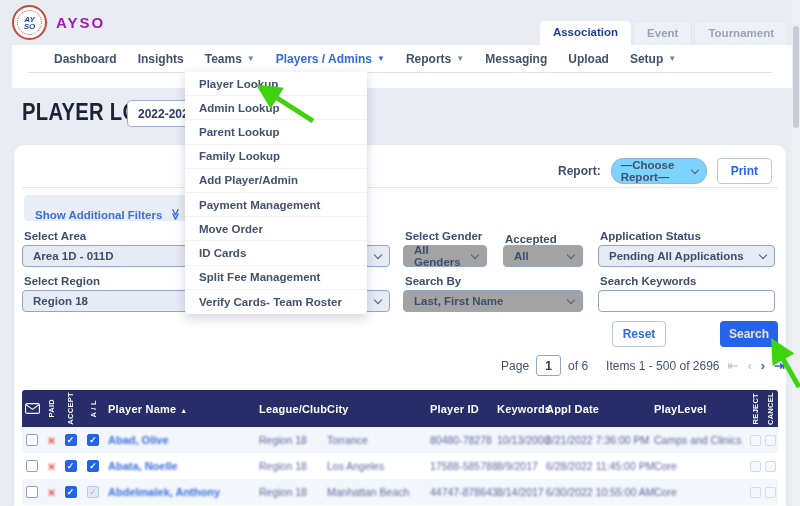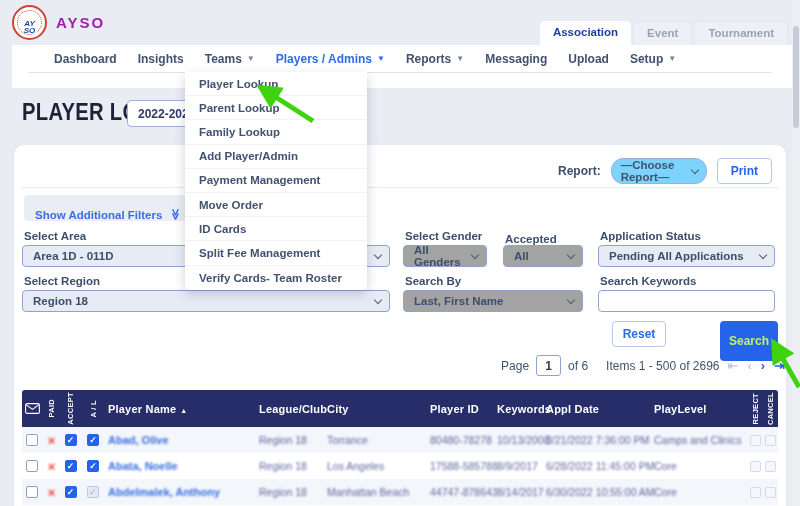--- a/index.html
+++ b/index.html
@@ -10,21 +10,21 @@
     position:relative;
     overflow:hidden;
     color:#42526e;
   }
   .stage { position:absolute; inset:0; width:800px; height:506px; }
 
   
   .logo { position:absolute; left:12px; top:5px; width:35px; height:35px; border-radius:50%;
           background:#fff; border:2px solid #cf4335; }
   .logo-inner { position:absolute; inset:3px; border-radius:50%; border:1px dotted #cf4335;
-                display:flex; align-items:flex-end; justify-content:center; }
+                display:flex; align-items:center; justify-content:center; }
   .logo-txt { color:#1f3f9e; font-weight:bold; font-style:italic; font-size:8px; line-height:7px; text-align:center; }
   .brand { position:absolute; left:56px; top:14px; font-size:15px; font-weight:bold;
            color:#a21caf; letter-spacing:2px; }
 
   .tabs { position:absolute; top:21px; right:12px; display:flex; z-index:5; }
   .tab { padding:5px 13px 6px; font-size:11.5px; font-weight:bold; border-radius:5px 5px 0 0; cursor:pointer; }
   .tab.active { background:#fff; color:#1e3f9d; }
   .tab.inactive { background:#edf0f5; color:#9aa3b5; margin-left:2px; border:1px solid #e2e6ee; border-bottom:none; }
 
   
@@ -75,22 +75,22 @@
           display:flex; align-items:center; justify-content:space-between; padding:0 8px 0 10px;
           font-size:11.5px; font-weight:bold; color:#3d4e6c; cursor:pointer; }
   .fbox.filled { background:#e7ebf4; }
   .chev { width:6px; height:6px; border-right:1.6px solid #4a5a7a; border-bottom:1.6px solid #4a5a7a;
           transform:rotate(45deg); margin-top:-3px; flex:none; }
   .kw-input { position:absolute; height:22px; border:1.5px solid #8fa5cd; border-radius:4px; background:#fff;
               font-size:11.5px; padding:0 8px; color:#3d4e6c; font-family:inherit; }
 
   .reset-btn { position:absolute; top:176px; right:120px; width:54px; height:26px; background:#fff;
                border:1.5px solid #b9c7e6; border-radius:4px; color:#2e6be6; font-size:12px; font-weight:bold; cursor:pointer; font-family:inherit;}
-  .search-btn { position:absolute; top:176px; right:8px; width:58px; height:40px; background:#2563eb;
-                border:none; border-radius:4px; color:#bef264; font-size:12px; font-weight:bold; cursor:pointer; font-family:inherit;}
+  .search-btn { position:absolute; top:176px; right:8px; width:58px; height:26px; background:#2563eb;
+                border:none; border-radius:4px; color:#e5e5e5; font-size:12px; font-weight:bold; cursor:pointer; font-family:inherit;}
 
   .pagination { position:absolute; top:210px; right:0; display:flex; align-items:center; gap:7px;
                 font-size:12px; color:#42526e; }
   .page-input { width:25px; height:21px; border:1px solid #8fa5cd; border-radius:3px; text-align:center;
                 font-size:12px; font-weight:bold; color:#2c3a66; font-family:inherit; }
   .pg-ic { font-size:13px; line-height:1; cursor:pointer; padding:0 1px; }
   .pg-ic.dis { color:#b4bdcd; cursor:default; }
   .pg-ic.en  { color:#2563eb; font-weight:bold; }
 
   
@@ -169,20 +169,21 @@
       <div class="nav-item">
           <span>Setup</span>
           <span class="caret">▼</span>
         </div>
     </div>
     <div class="nav-rule"></div>
   </div>
 
   <div class="menu">
     <div class="menu-item">Player Lookup</div>
+    <div class="menu-item">Admin Lookup</div>
     <div class="menu-item">Parent Lookup</div>
     <div class="menu-item">Family Lookup</div>
     <div class="menu-item">Add Player/Admin</div>
     <div class="menu-item">Payment Management</div>
     <div class="menu-item">Move Order</div>
     <div class="menu-item">ID Cards</div>
     <div class="menu-item">Split Fee Management</div>
     <div class="menu-item">Verify Cards- Team Roster</div>
   </div>
 

